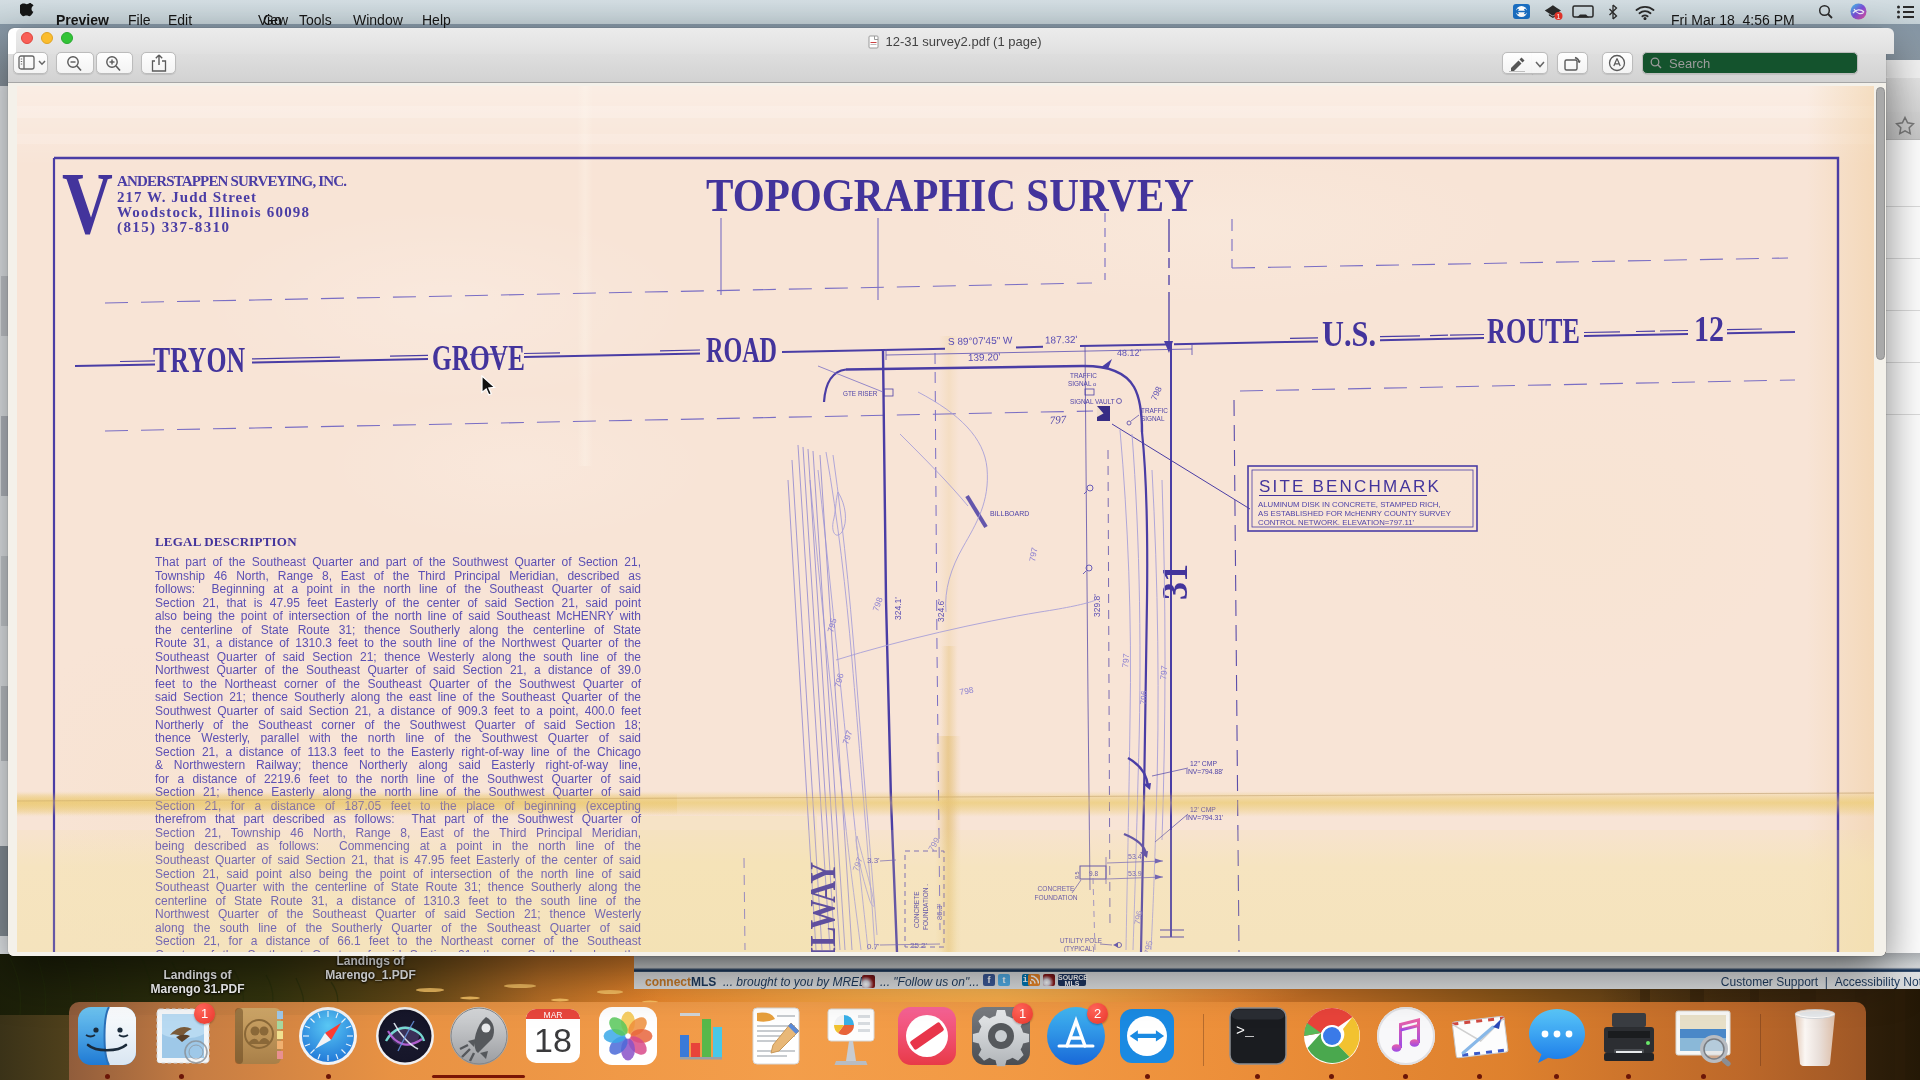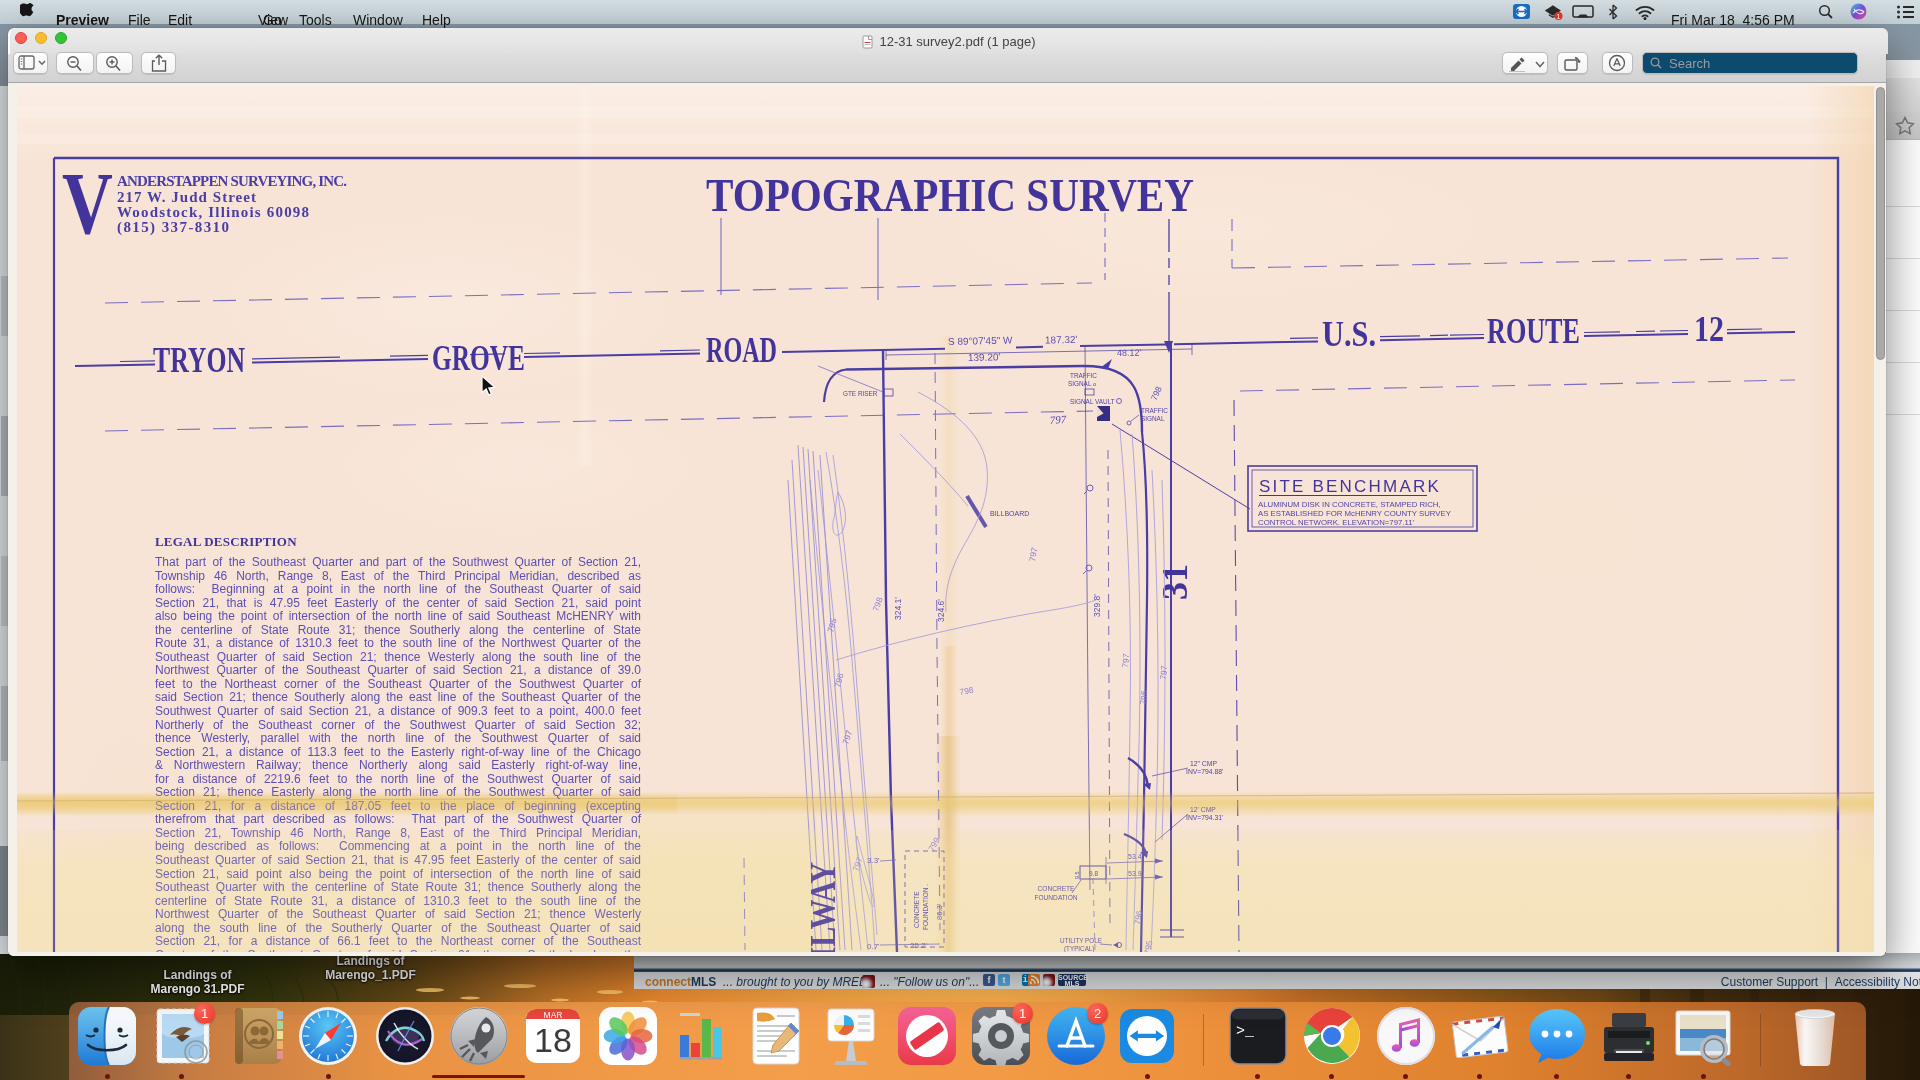--- a/index.html
+++ b/index.html
@@ -37,21 +37,21 @@
   .sicon { position:absolute; top:21px; width:12px; height:12px; font-size:9px; color:#fff; text-align:center; line-height:12px; border-radius:2px; font-weight:bold;}
 
   
   #menubar { left:0; top:0; width:1920px; height:24px; background:linear-gradient(180deg,#d4dee3,#c4d1d7);
     color:#161616; font-size:14px; }
   #menubar .mi { position:absolute; top:12px; }
 
   
   #pwin { left:8px; top:28px; width:1878px; height:928px; border-radius:6px;
     background:#fff; box-shadow:0 18px 45px rgba(0,0,0,.5), 0 0 1px rgba(0,0,0,.6); }
-  #titlebar { left:2px; top:0; width:100%; height:26px; border-radius:6px 6px 0 0;
+  #titlebar { left:8px; top:0; width:100%; height:26px; border-radius:6px 6px 0 0;
     background:linear-gradient(180deg,#ececec,#e0e0e0); }
   #toolbar { left:0; top:26px; width:100%; height:29px;
     background:linear-gradient(180deg,#dedede,#d2d2d2); border-bottom:1px solid #a6a6a6; }
   .tl { position:absolute; top:4px; width:12px; height:12px; border-radius:50%; }
   #wtitle { position:absolute; top:6px; width:100%; text-align:center; color:#434343; font-size:13px; }
   .tbtn { position:absolute; top:24px; height:22px; background:linear-gradient(180deg,#fefefe,#f3f3f3);
     border:1px solid #bcbcbc; border-radius:5px; box-shadow:0 .5px 1px rgba(0,0,0,.1); }
 
   #content { left:0; top:55px; width:1878px; height:873px; background:#f4f1ea; overflow:hidden; border-radius:0 0 6px 6px;}
   #paper { left:9px; top:3px; width:1857px; height:866px; background:#f8e4d6; }
@@ -601,21 +601,21 @@
         <path d="M13 3.5a7 7 0 0 1 4.5 5" fill="none" stroke="#5a5a5a" stroke-width="1.4"></path>
         <path d="M18.8 6.5l-1.2 2.6-2.4-1.6z" fill="#5a5a5a"></path>
       </svg>
     </div>
     <div class="tbtn" style="left:1594px;width:31px;">
       <svg width="20" height="18" style="margin:1px 0 0 5px">
         <circle cx="9" cy="9" r="7.5" fill="none" stroke="#5a5a5a" stroke-width="1.3"></circle>
         <path d="M9 4.5L5.8 12M9 4.5l3.2 7.5M6.8 9.8h4.4" fill="none" stroke="#5a5a5a" stroke-width="1.2"></path>
       </svg>
     </div>
-    <div class="tbtn" style="left:1634px;width:216px;background:#0c4a6e;">
+    <div class="tbtn" style="left:1634px;width:216px;background:#14532d;">
       <svg width="13" height="13" style="margin:4px 0 0 7px">
         <circle cx="5" cy="5" r="3.8" fill="none" stroke="#9a9a9a" stroke-width="1.3"></circle>
         <line x1="7.8" y1="7.8" x2="11" y2="11" stroke="#9a9a9a" stroke-width="1.4"></line>
       </svg>
       <span style="position:absolute;left:26px;top:3px;font-size:13px;color:#9c9c9c;">Search</span>
     </div>
 
     <div class="abs" id="content">
       <div class="abs" id="paper" style="overflow:hidden;">
     <div class="abs" style="left:0;top:0;width:100%;height:80px;background:linear-gradient(180deg,rgba(255,255,255,.35),rgba(255,255,255,0));"></div>
@@ -863,21 +863,21 @@
           <span class="ln">follows: &nbsp;Beginning at a point in the north line of the Southeast Quarter of said</span>
           <span class="ln">Section 21, that is 47.95 feet Easterly of the center of said Section 21, said point</span>
           <span class="ln">also being the point of intersection of the north line of said Southeast McHENRY with</span>
           <span class="ln">the centerline of State Route 31; thence Southerly along the centerline of State</span>
           <span class="ln">Route 31, a distance of 1310.3 feet to the south line of the Northwest Quarter of the</span>
           <span class="ln">Southeast Quarter of said Section 21; thence Westerly along the south line of the</span>
           <span class="ln">Northwest Quarter of the Southeast Quarter of said Section 21, a distance of 39.0</span>
           <span class="ln">feet to the Northeast corner of the Southeast Quarter of the Southwest Quarter of</span>
           <span class="ln">said Section 21; thence Southerly along the east line of the Southeast Quarter of the</span>
           <span class="ln">Southwest Quarter of said Section 21, a distance of 909.3 feet to a point, 400.0 feet</span>
-          <span class="ln">Northerly of the Southeast corner of the Southwest Quarter of said Section 32;</span>
+          <span class="ln">Northerly of the Southeast corner of the Southwest Quarter of said Section 18;</span>
           <span class="ln">thence Westerly, parallel with the north line of the Southwest Quarter of said</span>
           <span class="ln">Section 21, a distance of 113.3 feet to the Easterly right-of-way line of the Chicago</span>
           <span class="ln">&amp; Northwestern Railway; thence Northerly along said Easterly right-of-way line,</span>
           <span class="ln">for a distance of 2219.6 feet to the north line of the Southwest Quarter of said</span>
           <span class="ln">Section 21; thence Easterly along the north line of the Southwest Quarter of said</span>
           <span class="ln">Section 21, for a distance of 187.05 feet to the place of beginning (excepting</span>
           <span class="ln">therefrom that part described as follows: &nbsp;That part of the Southwest Quarter of</span>
           <span class="ln">Section 21, Township 46 North, Range 8, East of the Third Principal Meridian,</span>
           <span class="ln">being described as follows: &nbsp;Commencing at a point in the north line of the</span>
           <span class="ln">Southeast Quarter of said Section 21, that is 47.95 feet Easterly of the center of said</span>

